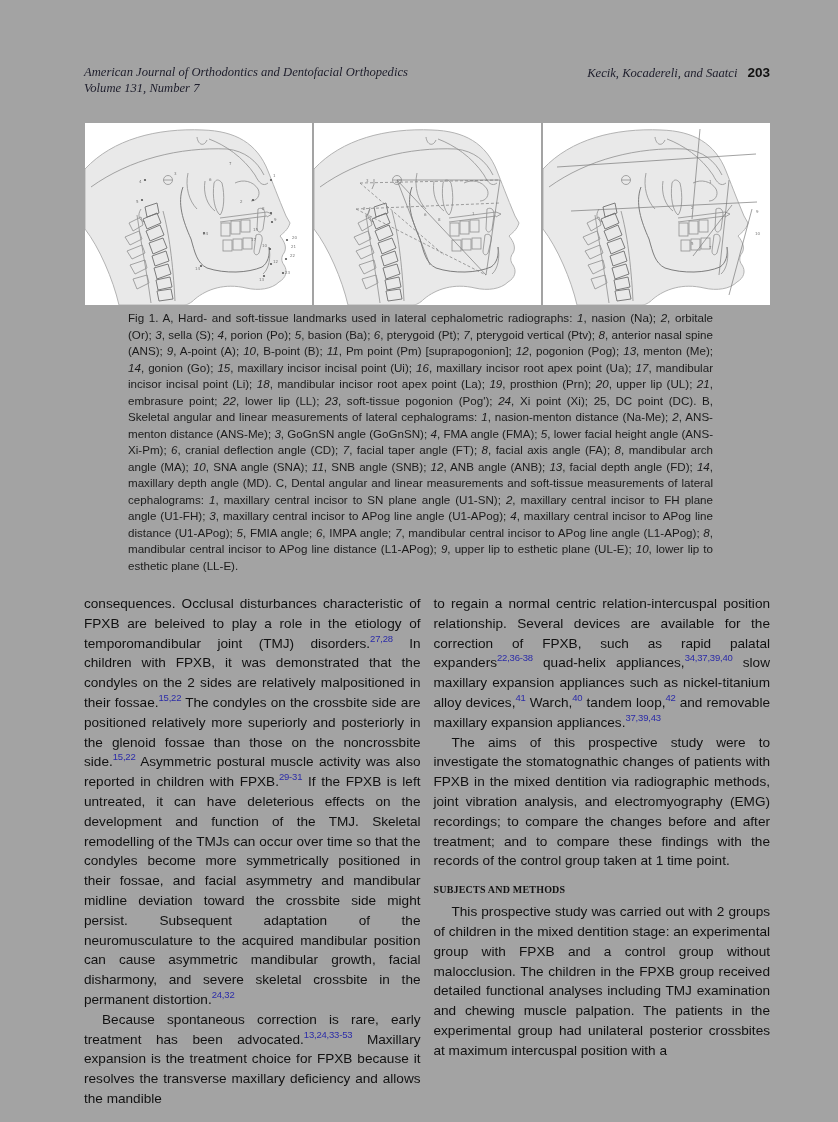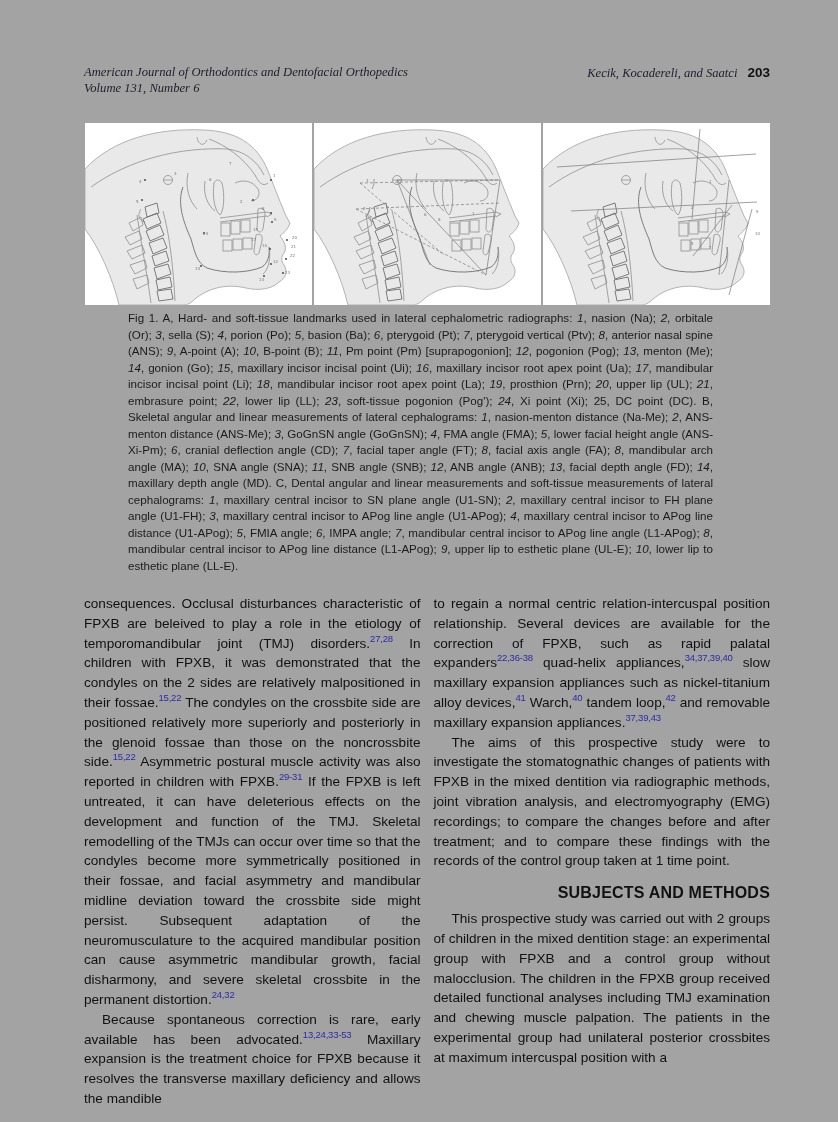--- a/index.html
+++ b/index.html
@@ -41,23 +41,23 @@
   
   .body-columns{display:flex;gap:13px;margin-top:20px;}
   .col{flex:1;min-width:0;}
   .para{
     margin:0;font-size:13.6px;line-height:19.8px;text-align:justify;
     font-family:Liberation Sans, sans-serif;color:#111;
   }
   .para.indent{text-indent:18px;}
   sup.ref{color:#2b2ba8;font-size:9.5px;line-height:0;letter-spacing:-.2px;}
   .section-heading{
-    font-family:Liberation Sans, sans-serif;
-    font-size:16px;font-weight:bold;letter-spacing:.2px;
-    margin:13px 0 7px 0;color:#111;text-align:right;
+    font-family:Liberation Serif, serif;
+    font-size:10px;font-weight:bold;letter-spacing:.2px;
+    margin:13px 0 7px 0;color:#111;
   }
 </style>
 </head>
 <body>
 
 <svg width="0" height="0" style="position:absolute" aria-hidden="true">
   <defs>
     <g id="ceph-base">
       <path class="sil" d="M0,46 C28,16 72,5 118,7 C150,8 172,20 183,48 C187,58 193,74 201,93 L205,100 C203,107 198,110 195,113 C200,119 202,125 199,130 C196,134 196,138 199,142 C203,148 201,155 194,159 C187,166 174,168 161,165 C140,160 122,166 110,176 C106,180 102,182 99,182 L34,182 C28,156 14,124 0,106 Z"></path>
       <path class="ln" d="M6,64 C45,36 95,24 142,26 C160,28 172,38 179,52"></path>
@@ -99,21 +99,21 @@
       <path class="ln" d="M48,156 L62,152 L64,160 L52,166 Z"></path>
     </g>
   </defs>
 </svg>
 
 <div class="page">
 
   <header class="running-head">
     <div class="rh-left">
       <div>American Journal of Orthodontics and Dentofacial Orthopedics</div>
-      <div>Volume 131, Number 6</div>
+      <div>Volume 131, Number 7</div>
     </div>
     <div class="rh-right">
       <span>Kecik, Kocadereli, and Saatci</span><span class="rh-pagenum">203</span>
     </div>
   </header>
 
   <figure class="fig">
     <div class="fig-panels">
 
       <svg class="panel" viewBox="0 0 227 182">
@@ -190,21 +190,21 @@
           </g>
       </svg>
 
     </div>
     <figcaption class="fig-caption"><span class="b">Fig 1.  </span><span class="b">A, </span><span>Hard- and soft-tissue landmarks used in lateral cephalometric radiographs: </span><span class="i">1</span><span>, nasion (Na); </span><span class="i">2</span><span>, orbitale (Or); </span><span class="i">3</span><span>, sella (S); </span><span class="i">4</span><span>, porion (Po); </span><span class="i">5</span><span>, basion (Ba); </span><span class="i">6</span><span>, pterygoid (Pt); </span><span class="i">7</span><span>, pterygoid vertical (Ptv); </span><span class="i">8</span><span>, anterior nasal spine (ANS); </span><span class="i">9</span><span>, A-point (A); </span><span class="i">10</span><span>, B-point (B); </span><span class="i">11</span><span>, Pm point (Pm) [suprapogonion]; </span><span class="i">12</span><span>, pogonion (Pog); </span><span class="i">13</span><span>, menton (Me); </span><span class="i">14</span><span>, gonion (Go); </span><span class="i">15</span><span>, maxillary incisor incisal point (Ui); </span><span class="i">16</span><span>, maxillary incisor root apex point (Ua); </span><span class="i">17</span><span>, mandibular incisor incisal point (Li); </span><span class="i">18</span><span>, mandibular incisor root apex point (La); </span><span class="i">19</span><span>, prosthion (Prn); </span><span class="i">20</span><span>, upper lip (UL); </span><span class="i">21</span><span>, embrasure point; </span><span class="i">22</span><span>, lower lip (LL); </span><span class="i">23</span><span>, soft-tissue pogonion (Pog'); </span><span class="i">24</span><span>, Xi point (Xi); 25, DC point (DC). </span><span class="b">B, </span><span>Skeletal angular and linear measurements of lateral cephalograms: </span><span class="i">1</span><span>, nasion-menton distance (Na-Me); </span><span class="i">2</span><span>, ANS-menton distance (ANS-Me); </span><span class="i">3</span><span>, GoGnSN angle (GoGnSN); </span><span class="i">4</span><span>, FMA angle (FMA); </span><span class="i">5</span><span>, lower facial height angle (ANS-Xi-Pm); </span><span class="i">6</span><span>, cranial deflection angle (CD); </span><span class="i">7</span><span>, facial taper angle (FT); </span><span class="i">8</span><span>, facial axis angle (FA); </span><span class="i">8</span><span>, mandibular arch angle (MA); </span><span class="i">10</span><span>, SNA angle (SNA); </span><span class="i">11</span><span>, SNB angle (SNB); </span><span class="i">12</span><span>, ANB angle (ANB); </span><span class="i">13</span><span>, facial depth angle (FD); </span><span class="i">14</span><span>, maxillary depth angle (MD). </span><span class="b">C, </span><span>Dental angular and linear measurements and soft-tissue measurements of lateral cephalograms: </span><span class="i">1</span><span>, maxillary central incisor to SN plane angle (U1-SN); </span><span class="i">2</span><span>, maxillary central incisor to FH plane angle (U1-FH); </span><span class="i">3</span><span>, maxillary central incisor to APog line angle (U1-APog); </span><span class="i">4</span><span>, maxillary central incisor to APog line distance (U1-APog); </span><span class="i">5</span><span>, FMIA angle; </span><span class="i">6</span><span>, IMPA angle; </span><span class="i">7</span><span>, mandibular central incisor to APog line angle (L1-APog); </span><span class="i">8</span><span>, mandibular central incisor to APog line distance (L1-APog); </span><span class="i">9</span><span>, upper lip to esthetic plane (UL-E); </span><span class="i">10</span><span>, lower lip to esthetic plane (LL-E).</span></figcaption>
   </figure>
 
   <main class="body-columns">
     <div class="col">
       <p class="para"><span>consequences. Occlusal disturbances characteristic of FPXB are beleived to play a role in the etiology of temporomandibular joint (TMJ) disorders.</span><sup class="ref">27,28</sup><span> In children with FPXB, it was demonstrated that the condyles on the 2 sides are relatively malpositioned in their fossae.</span><sup class="ref">15,22</sup><span> The condyles on the crossbite side are positioned relatively more superiorly and posteriorly in the glenoid fossae than those on the noncrossbite side.</span><sup class="ref">15,22</sup><span> Asymmetric postural muscle activity was also reported in children with FPXB.</span><sup class="ref">29-31</sup><span> If the FPXB is left untreated, it can have deleterious effects on the development and function of the TMJ. Skeletal remodelling of the TMJs can occur over time so that the condyles become more symmetrically positioned in their fossae, and facial asymmetry and mandibular midline deviation toward the crossbite side might persist. Subsequent adaptation of the neuromusculature to the acquired mandibular position can cause asymmetric mandibular growth, facial disharmony, and severe skeletal crossbite in the permanent distortion.</span><sup class="ref">24,32</sup></p>
-      <p class="para indent"><span>Because spontaneous correction is rare, early available has been advocated.</span><sup class="ref">13,24,33-53</sup><span> Maxillary expansion is the treatment choice for FPXB because it resolves the transverse maxillary deficiency and allows the mandible</span></p>
+      <p class="para indent"><span>Because spontaneous correction is rare, early treatment has been advocated.</span><sup class="ref">13,24,33-53</sup><span> Maxillary expansion is the treatment choice for FPXB because it resolves the transverse maxillary deficiency and allows the mandible</span></p>
     </div>
     <div class="col">
       <p class="para"><span>to regain a normal centric relation-intercuspal position relationship. Several devices are available for the correction of FPXB, such as rapid palatal expanders</span><sup class="ref">22,36-38</sup><span> quad-helix appliances,</span><sup class="ref">34,37,39,40</sup><span> slow maxillary expansion appliances such as nickel-titanium alloy devices,</span><sup class="ref">41</sup><span> Warch,</span><sup class="ref">40</sup><span> tandem loop,</span><sup class="ref">42</sup><span> and removable maxillary expansion appliances.</span><sup class="ref">37,39,43</sup></p>
       <p class="para indent"><span>The aims of this prospective study were to investigate the stomatognathic changes of patients with FPXB in the mixed dentition via radiographic methods, joint vibration analysis, and electromyography (EMG) recordings; to compare the changes before and after treatment; and to compare these findings with the records of the control group taken at 1 time point.</span></p>
       <h2 class="section-heading">SUBJECTS AND METHODS</h2>
       <p class="para indent"><span>This prospective study was carried out with 2 groups of children in the mixed dentition stage: an experimental group with FPXB and a control group without malocclusion. The children in the FPXB group received detailed functional analyses including TMJ examination and chewing muscle palpation. The patients in the experimental group had unilateral posterior crossbites at maximum intercuspal position with a</span></p>
     </div>
   </main>
 
 </div>

